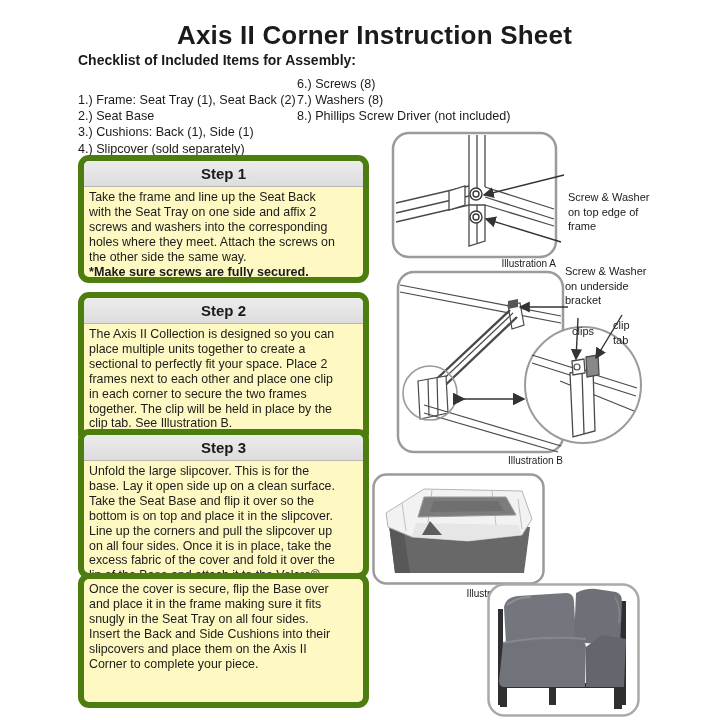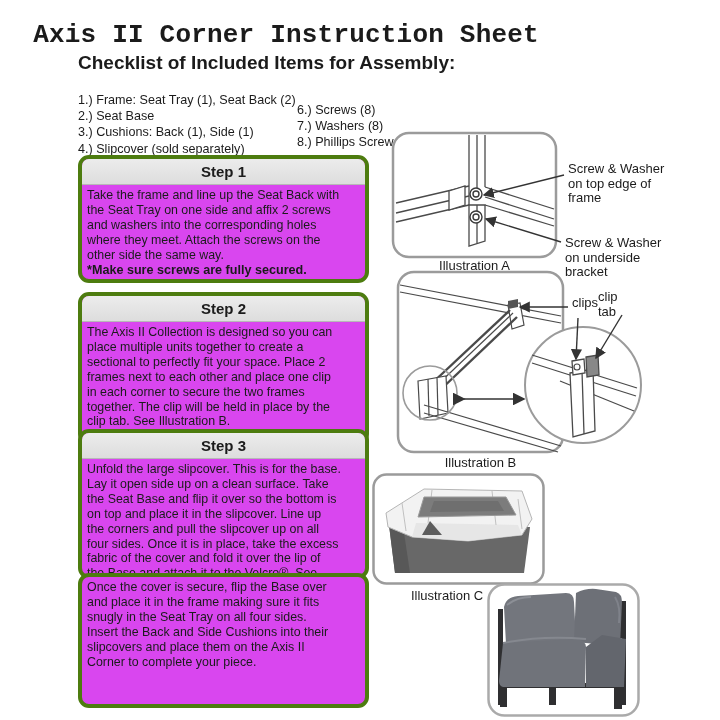--- a/index.html
+++ b/index.html
@@ -1,31 +1,31 @@
 <!DOCTYPE html>
 <html><head>
 <meta charset="utf-8">
 <style>
   html,body{margin:0;padding:0;background:#ffffff;}
   #page{position:relative;width:720px;height:720px;background:#ffffff;overflow:hidden;
         font-family:"Liberation Sans",sans-serif;color:#1b1b1b;}
   .abs{position:absolute;}
-  #title{left:0;top:20px;width:572px;text-align:center;font-size:26px;font-weight:bold;letter-spacing:0.2px;font-family:Liberation Mono, monospace;}
-  #chk-head{left:78px;top:52px;font-size:19px;font-weight:bold;}
+  #title{left:0;top:20px;width:572px;text-align:right;font-size:26px;font-weight:bold;letter-spacing:0.2px;}
+  #chk-head{left:78px;top:52px;font-size:14px;font-weight:bold;}
   .chk-col{font-size:12.6px;line-height:16.2px;margin-top:22px;}
   #chk-col1{left:78px;top:70px;}
-  #chk-col2{left:297px;top:80px;}
-  .step-box{position:absolute;left:78px;width:291px;border:4px solid #4d7c0f;border-radius:11px;
-            background:#d946ef;box-sizing:border-box;overflow:hidden;}
+  #chk-col2{left:297px;top:54px;}
+  .step-box{position:absolute;left:78px;width:291px;border:6px solid #4d7c0f;border-radius:11px;
+            background:#fef9c3;box-sizing:border-box;overflow:hidden;}
   .step-head{height:25px;line-height:25px;text-align:center;font-size:15px;font-weight:bold;
              background:linear-gradient(#ececec,#dddddd);border-bottom:1px solid #b8b8b8;}
   .step-body{padding:3px 24px 0 5px;font-size:12.4px;line-height:14.9px;}
   .step-note{padding:0 18px 0 5px;font-size:12.6px;line-height:15px;font-weight:bold;}
-  .caption{position:absolute;text-align:center;font-size:13px;}
-  .ill-label{position:absolute;font-size:13px;line-height:14.5px;white-space:pre-line;}
+  .caption{position:absolute;text-align:right;font-size:10px;}
+  .ill-label{position:absolute;font-size:11px;line-height:14.5px;white-space:pre-line;margin-top:28px;}
   svg{display:block;}
 </style>
 </head>
 <body>
 
 <div id="page">
 
   <div id="title" class="abs">Axis II Corner Instruction Sheet</div>
 
   <div id="chk-head" class="abs">Checklist of Included Items for Assembly:</div>
@@ -152,21 +152,21 @@
       <polygon points="182,98 194,96 195,110 183,112" fill="#ffffff"></polygon>
       <polygon points="196,94 208,92 209,112 197,114" fill="#888"></polygon>
     </g>
     <circle cx="187" cy="104" r="3" fill="none" stroke="#4a4a4a" stroke-width="1.2"></circle>
 
     <line x1="178" y1="44" x2="130" y2="44" stroke="#333" stroke-width="1.4" marker-end="url(#ah2)"></line>
     <line x1="188" y1="55" x2="186" y2="96" stroke="#333" stroke-width="1.4" marker-end="url(#ah2)"></line>
     <line x1="232" y1="52" x2="206" y2="95" stroke="#333" stroke-width="1.4" marker-end="url(#ah2)"></line>
   </svg>
   <div class="ill-label abs" style="left:572px;top:296px;">clips</div>
-  <div class="ill-label abs" style="left:598px;top:290px;">clip
+  <div class="ill-label abs" style="left:613px;top:290px;">clip
 tab</div>
   <div class="caption" style="left:398px;top:455px;width:165px;">Illustration B</div>
 
   <svg class="abs" style="left:372px;top:473px;" width="173" height="112" viewBox="0 0 173 112">
     <rect x="1.5" y="1.5" width="170" height="109" rx="13" fill="#ffffff" stroke="#9b9b9b" stroke-width="2.5"></rect>
 
     <polygon points="17,52 158,54 152,100 23,100" fill="#686868"></polygon>
     <polygon points="17,52 30,46 38,100 23,100" fill="#585858"></polygon>
 
     <polygon points="14,40 52,16 150,18 160,46 150,62 96,68 40,64 16,54" fill="#f2f2f2" stroke="#b5b5b5" stroke-width="1"></polygon>

